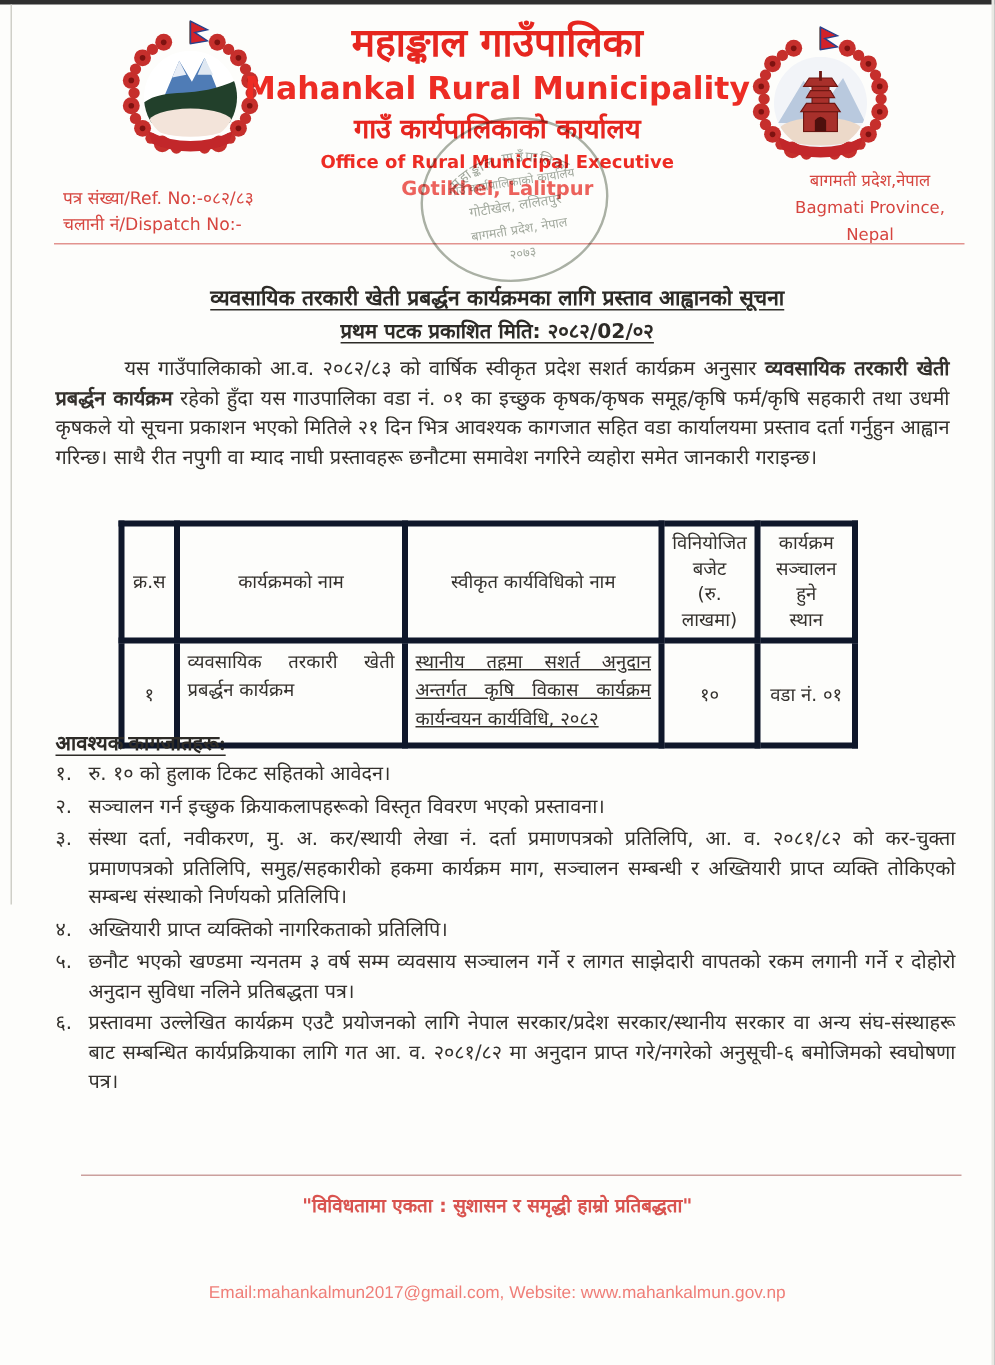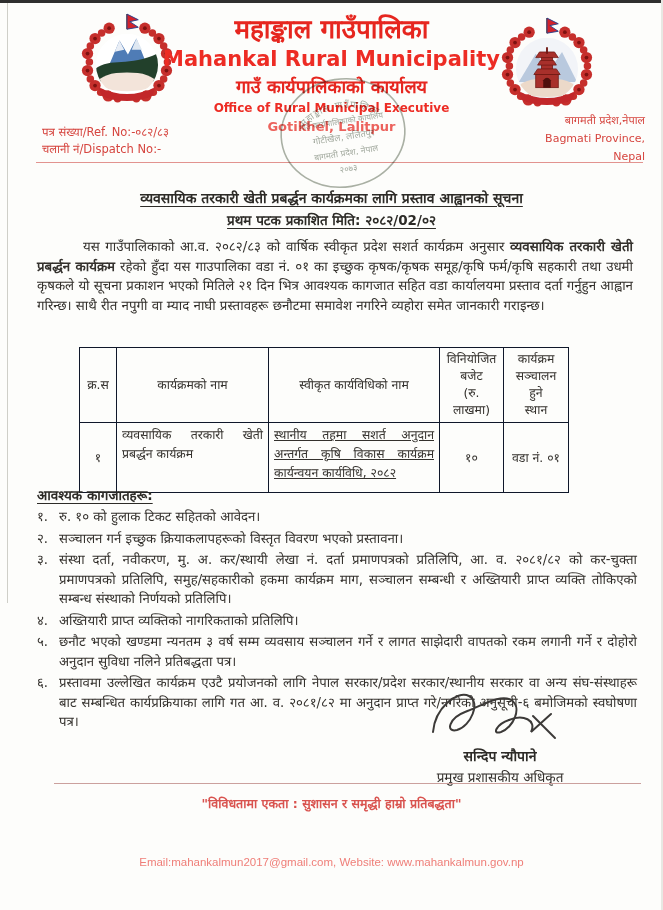--- a/index.html
+++ b/index.html
@@ -21,21 +21,21 @@
     position:absolute;left:50%;top:15px;transform:translateX(-50%);
     width:360px;text-align:center;line-height:1.08;
   }
   .hc-np-name{font-size:26px;font-weight:bold;color:#e6261f;margin-bottom:5px;}
   .hc-en-name{font-size:21px;font-weight:bold;color:#ed2c24;margin-bottom:6px;}
   .hc-np-office{font-size:18px;font-weight:bold;color:#e6261f;margin-bottom:6px;}
   .hc-en-office{font-size:12px;font-weight:bold;color:#ed2c24;margin-bottom:5px;}
   .hc-place-np{font-size:13.5px;font-weight:bold;color:#e0453c;margin-bottom:3px;}
   .hc-place-en{font-size:13px;font-weight:bold;color:#ec625c;}
   .ref-block{position:absolute;left:42px;top:124px;font-size:11.5px;color:#d6453f;line-height:17px;}
-  .province-block{position:absolute;right:18px;top:112px;font-size:11px;color:#d6453f;text-align:right;line-height:18px;width:130px;}
+  .province-block{position:absolute;right:18px;top:112px;font-size:11px;color:#d6453f;text-align:center;line-height:18px;width:130px;}
   .head-rule{position:absolute;top:162px;left:36px;right:20px;height:1px;background:#e2938f;}
 
   
   .stamp{position:absolute;left:268px;top:72px;opacity:.85;mix-blend-mode:multiply;}
 
   
   .notice-title{
     position:absolute;top:188px;left:0;width:100%;text-align:center;
     font-size:14px;font-weight:bold;color:#2d2b27;
   }
@@ -50,33 +50,33 @@
     color:#34312d;
   }
   .body-par .b{font-weight:bold;}
 
   
   table.program{
     position:absolute;left:79px;top:347px;width:489px;
     border-collapse:collapse;table-layout:fixed;
   }
   table.program td,table.program th{
-    border:1px solid #0f172a;font-size:12.3px;color:#34312d;
+    border:4px solid #0f172a;font-size:12.3px;color:#34312d;
     padding:3px 5px;vertical-align:middle;font-weight:normal;
   }
   table.program th{text-align:center;white-space:pre-line;line-height:17px;}
   .col-sn{width:37px;} .col-prog{width:152px;} .col-proc{width:171px;}
   .col-bud{width:64px;} .col-loc{width:65px;}
   tr.hdr{height:62px;} tr.row{height:70px;}
   td.c{text-align:center;} td.j{text-align:justify;line-height:19px;}
 
   
   .docs-heading{
     position:absolute;left:37px;top:486px;font-size:13.5px;font-weight:bold;
-    text-decoration:underline;text-underline-offset:3px;color:#2d2b27;
+    text-decoration:underline;text-underline-offset:3px;color:#2d2b27;font-family:Liberation Serif, serif;
   }
   .docs-list{position:absolute;left:37px;top:507px;width:600px;}
   .doc-item{display:flex;margin-bottom:2px;font-size:13.2px;line-height:19.5px;color:#34312d;}
   .doc-num{width:22px;flex:0 0 22px;}
   .doc-text{flex:1;text-align:justify;}
 
   
   .sig-block{position:absolute;right:38px;top:680px;width:250px;text-align:center;}
   .sig-name{font-size:14px;font-weight:bold;color:#2d2b27;margin-top:-8px;}
   .sig-role{font-size:13.5px;color:#34312d;margin-top:3px;}
@@ -335,28 +335,17 @@
     <div class="doc-item">
       <span class="doc-num">५.</span>
       <span class="doc-text">छनौट भएको खण्डमा न्यनतम ३ वर्ष सम्म व्यवसाय सञ्चालन गर्ने र लागत साझेदारी वापतको रकम लगानी गर्ने र दोहोरो अनुदान सुविधा नलिने प्रतिबद्धता पत्र।</span>
     </div>
     <div class="doc-item">
       <span class="doc-num">६.</span>
       <span class="doc-text">प्रस्तावमा उल्लेखित कार्यक्रम एउटै प्रयोजनको लागि नेपाल सरकार/प्रदेश सरकार/स्थानीय सरकार वा अन्य संघ-संस्थाहरू बाट सम्बन्धित कार्यप्रक्रियाका लागि गत आ. व. २०८१/८२ मा अनुदान प्राप्त गरे/नगरेको अनुसूची-६ बमोजिमको स्वघोषणा पत्र।</span>
     </div>
   </div>
 
-  <div class="sig-block">
-    <svg width="190" height="70" viewBox="0 0 190 70">
-      <g fill="none" stroke="#3c3a38" stroke-width="2" stroke-linecap="round">
-        <path d="M28,52 C30,28 52,10 64,16 C76,22 66,46 52,50 C40,53 44,38 60,32 C80,24 96,14 106,20 C118,27 108,48 96,52 C86,55 92,44 104,40"></path>
-        <path d="M104,40 C118,34 132,40 126,52 L146,34"></path>
-        <path d="M128,36 L150,58"></path>
-      </g>
-    </svg>
-    <div class="sig-name">सन्दिप न्यौपाने</div>
-    <div class="sig-role">प्रमुख प्रशासकीय अधिकृत</div>
-  </div>
 
   <div class="foot-rule"></div>
   <div class="foot-slogan">"विविधतामा एकता : सुशासन र समृद्धी हाम्रो प्रतिबद्धता"</div>
   <div class="foot-contact">Email:mahankalmun2017@gmail.com, Website: www.mahankalmun.gov.np</div>
 </div>
 
 </body></html>

